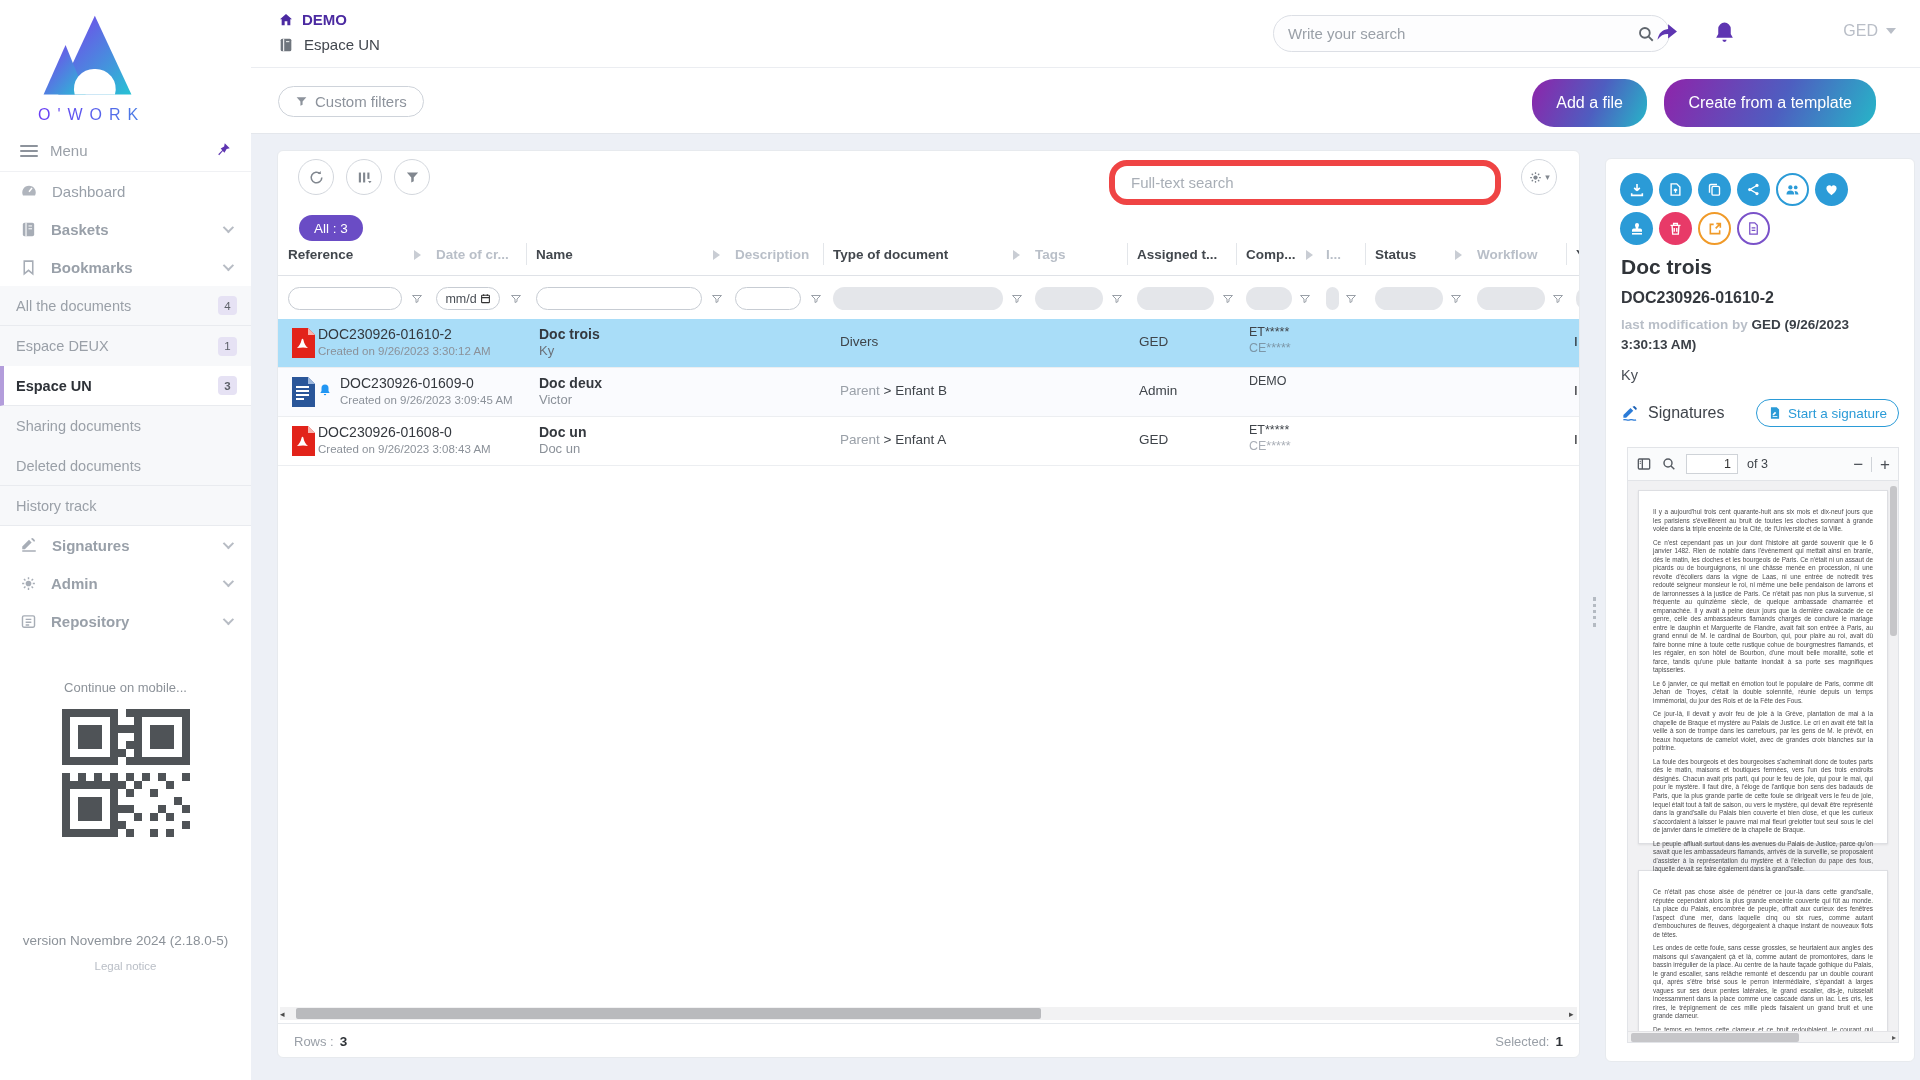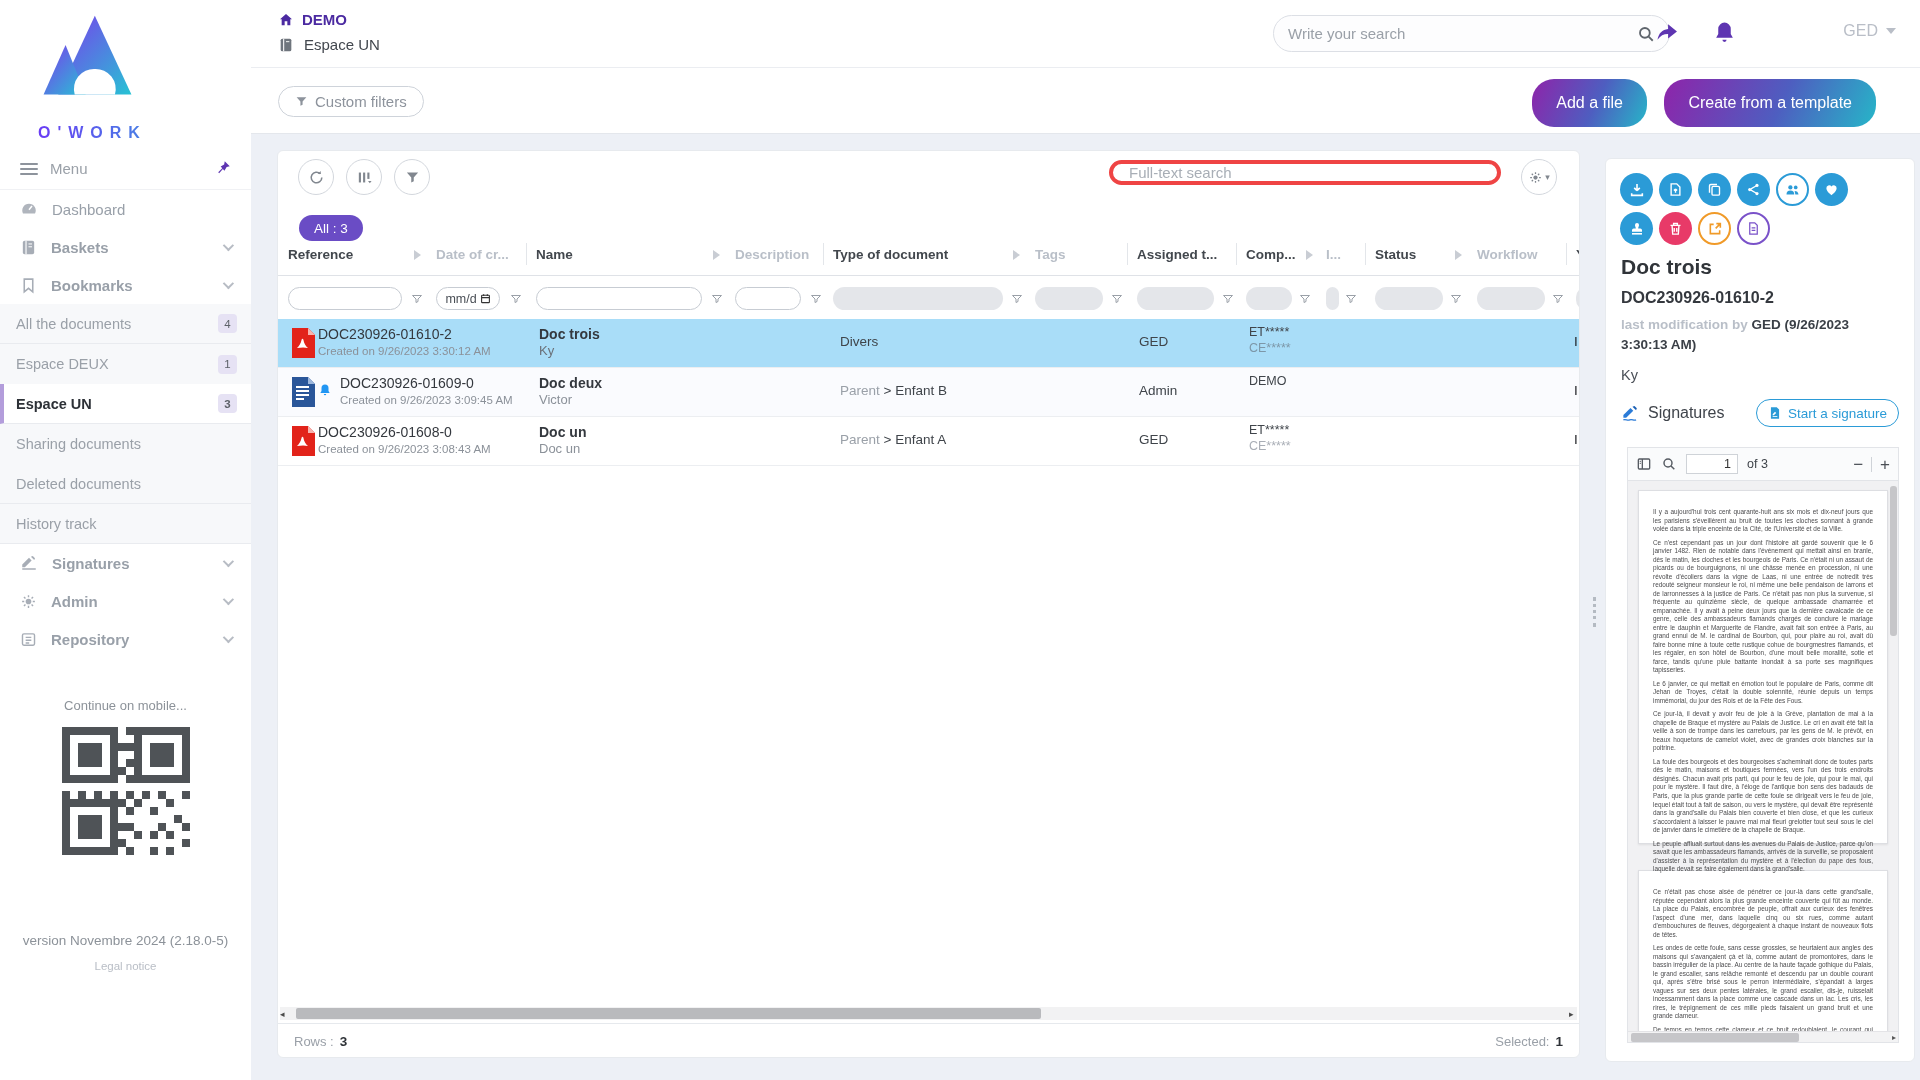--- a/index.html
+++ b/index.html
@@ -2,21 +2,21 @@
 <html><head>
 <meta charset="utf-8">
 <style>
   * { box-sizing: border-box; margin: 0; padding: 0; }
   html,body { width:1920px; height:1080px; overflow:hidden;
     font-family:"Liberation Sans", sans-serif; background:#edf0f6; color:#3f444b; }
 
   
   #sidebar { position:absolute; left:0; top:0; width:251px; height:1080px; background:#fff; z-index:5; }
   .logo-wrap { padding:14px 0 0 38px; }
-  .logo-text { font-weight:bold; font-size:16px; letter-spacing:7px; margin-top:20px;
+  .logo-text { font-weight:normal; font-size:16px; letter-spacing:7px; margin-top:2px;
     background:linear-gradient(90deg,#6a3cf5,#26c3d4); -webkit-background-clip:text; background-clip:text; color:transparent; }
   .menu-row { display:flex; align-items:center; gap:12px; height:42px; padding:0 20px; color:#9aa0a8; font-size:15px;
     border-bottom:1px solid #f0f1f4; margin-top:6px; }
   .hamburger { width:18px; }
   .hamburger i { display:block; height:2px; background:#8d939c; margin:3px 0; border-radius:1px; }
   .pin { margin-left:auto; color:#5e35b1; }
   .nav-item { display:flex; align-items:center; gap:14px; height:38px; padding:0 20px; color:#99a0a9;
     font-size:15px; font-weight:bold; cursor:pointer; }
   .nav-item.plain { font-weight:normal; }
   .nav-item svg { flex:0 0 auto; }
@@ -56,21 +56,21 @@
     color:#8d939c; font-size:15px; display:flex; align-items:center; gap:7px; padding:0 16px; background:#fff; cursor:pointer; }
   .grad-btn { position:absolute; top:11px; height:48px; border:none; border-radius:22px; color:#fff; font-size:16px;
     background:linear-gradient(115deg,#8e24aa,#4e5ec0 55%,#26b6c8); padding:0 24px; cursor:pointer;
     font-family:"Liberation Sans",sans-serif; }
 
   
   #tablecard { position:absolute; left:277px; top:150px; width:1303px; height:908px; background:#fff;
     border:1px solid #e7eaee; border-radius:6px; overflow:hidden; }
   .tool-circle { position:absolute; top:8px; width:36px; height:36px; border:1px solid #d3d7dd; border-radius:50%;
     background:#fff; color:#81878f; display:flex; align-items:center; justify-content:center; cursor:pointer; }
-  .ft-pill { position:absolute; left:831px; top:9px; width:392px; height:25px; border:4px solid #ef4444; border-radius:18px;
+  .ft-pill { position:absolute; left:831px; top:9px; width:392px; height:45px; border:6px solid #ef4444; border-radius:18px;
     display:flex; align-items:center; padding:0 16px; background:#fff; }
   .ft-pill input { border:none; outline:none; flex:1; font-size:15px; color:#555; background:transparent;
     font-family:"Liberation Sans",sans-serif; }
   .ft-pill input::placeholder { color:#a8aeb6; }
   .chip { position:absolute; left:21px; top:64px; background:#6a4cc5; color:#fff; font-size:13.5px; border-radius:14px;
     height:26px; display:flex; align-items:center; padding:0 15px; cursor:pointer; }
   .hdr-cell { position:absolute; top:96px; font-size:13.5px; font-weight:bold; white-space:nowrap; cursor:pointer; }
   .hdr-cell.dark { color:#42474d; } .hdr-cell.gray { color:#b9bfc8; }
   .sort-caret { position:absolute; top:99px; width:0; height:0; border-top:5px solid transparent; border-bottom:5px solid transparent;
     border-left:7px solid #c9cdd4; }

